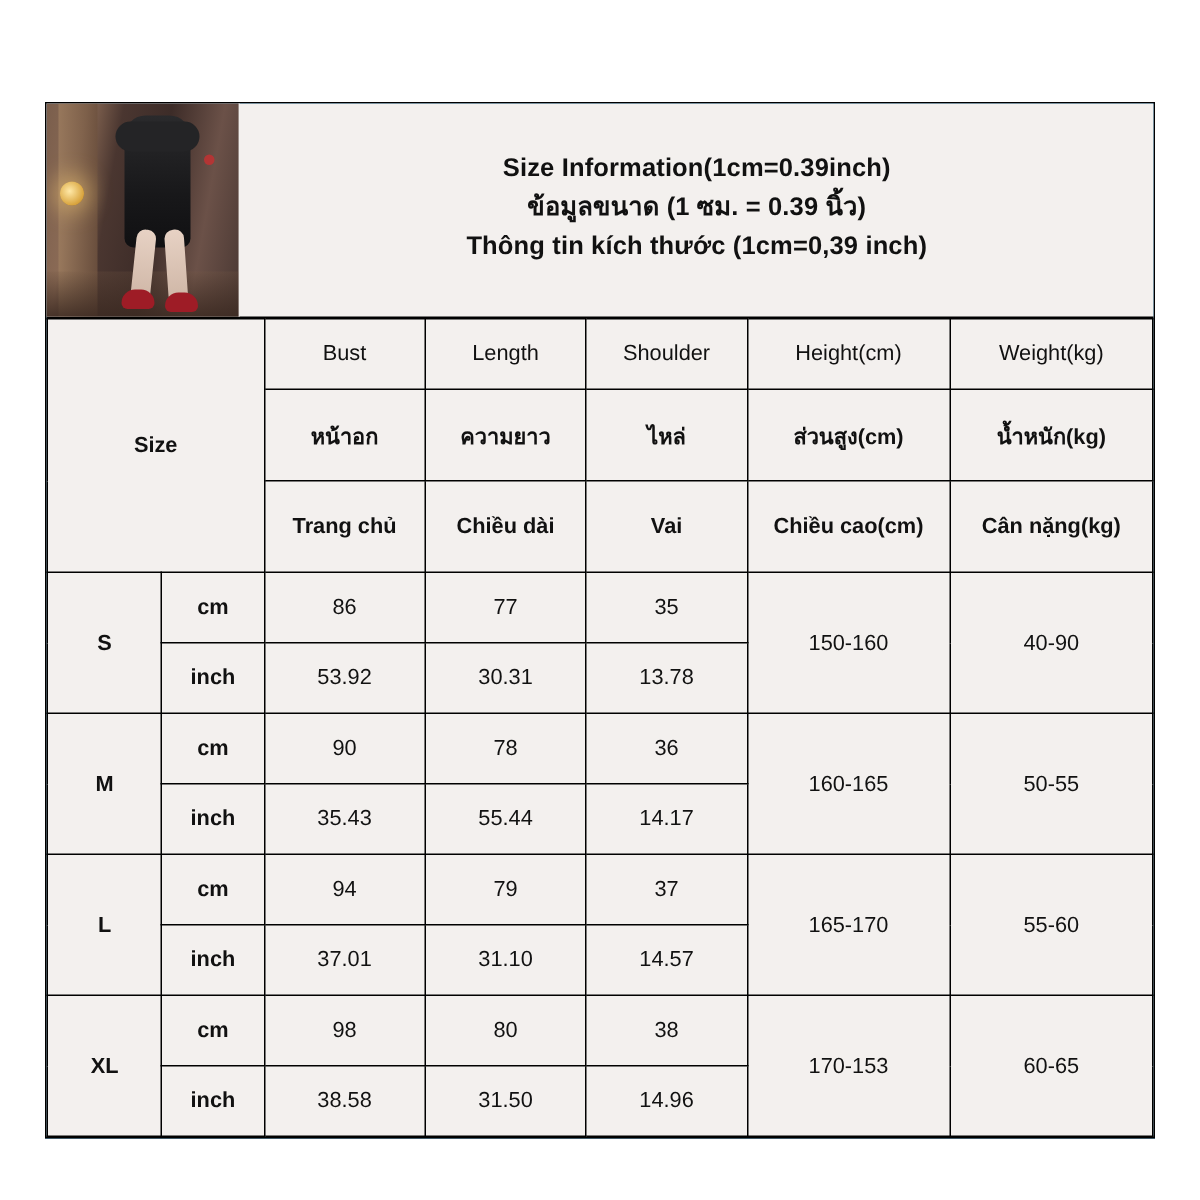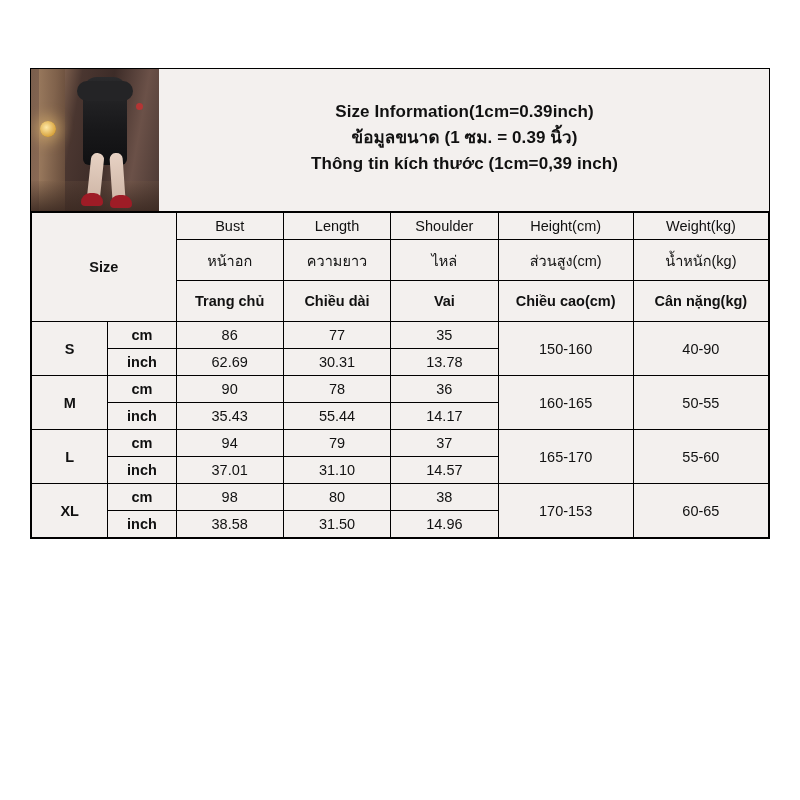--- a/index.html
+++ b/index.html
@@ -108,27 +108,27 @@
     border-collapse: collapse;
     background: #f3f0ee;
     table-layout: fixed;
   }
   table.size-table td, table.size-table th {
     border: 1px solid #000;
     text-align: center;
     vertical-align: middle;
     font-size: 14.5px;
     color: #111;
-    padding: 5px 2px;
+    padding: 15px 2px;
   }
   .col-size   { width: 74px; }
   .col-unit   { width: 66px; }
   .col-meas   { width: 104px; }
   .col-hw     { width: 131px; }
-  td.head-cell2 { font-weight: normal; height: 30px; font-size: 15px; margin-left: 12px; }
+  td.head-cell2 { font-weight: bold; height: 30px; font-size: 15px; margin-left: 12px; }
   td.head-cell3 { font-weight: bold; height: 30px; font-size: 15px; }
 
   td.size-label {
     font-weight: bold;
     font-size: 17px;
   }
   td.size-word {
     font-weight: bold;
     font-size: 21px;
   }
@@ -219,21 +219,21 @@
         <td class="size-label" rowspan="2">S</td>
         <td class="unit-label">cm</td>
         <td class="val">86</td>
         <td class="val">77</td>
         <td class="val">35</td>
         <td class="hw" rowspan="2">150-160</td>
         <td class="hw" rowspan="2">40-90</td>
       </tr>
       <tr>
         <td class="unit-label">inch</td>
-        <td class="val">62.69</td>
+        <td class="val">53.92</td>
         <td class="val">30.31</td>
         <td class="val">13.78</td>
       </tr>
 
       <tr>
         <td class="size-label" rowspan="2">M</td>
         <td class="unit-label">cm</td>
         <td class="val">90</td>
         <td class="val">78</td>
         <td class="val">36</td>

